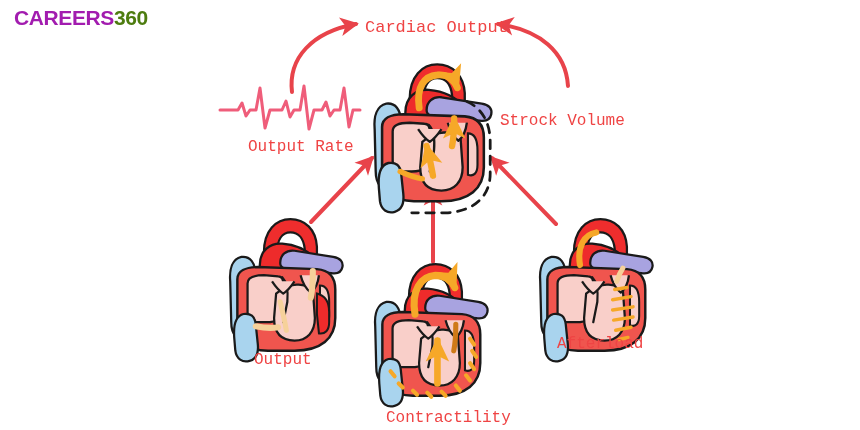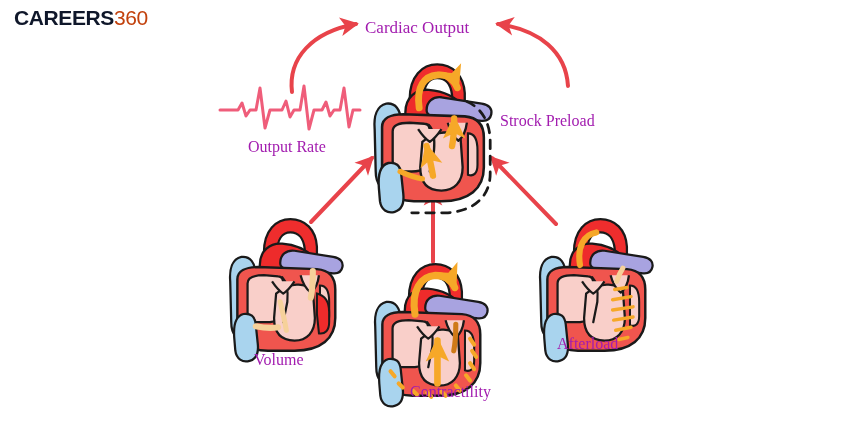--- a/index.html
+++ b/index.html
@@ -29,46 +29,46 @@
     position: absolute;
     left: 14px;
     top: 7px;
     font-family: "Liberation Sans", sans-serif;
     font-weight: bold;
     font-size: 21px;
     letter-spacing: -0.4px;
     white-space: nowrap;
     line-height: 1;
   }
-  .logo .brand-main { color: #0f172a; }
-  .logo .brand-sub  { color: #c2410c; font-weight: normal; }
+  .logo .brand-main { color: #a21caf; }
+  .logo .brand-sub  { color: #4d7c0f; font-weight: bold; }
 
   
   .label {
     position: absolute;
-    font-family: Liberation Serif, serif;
-    color: #a21caf;
+    font-family: Liberation Mono, monospace;
+    color: #ef4444;
     white-space: nowrap;
     line-height: 1;
     text-align: center;
   }
   .label-title {
     font-size: 17px;
     font-weight: normal;
   }
   .label-node {
     font-size: 16px;
     font-weight: normal;
   }
 
   #lbl-cardiac-output { left: 365px; top: 19px; }
   #lbl-strock-volume  { left: 500px; top: 113px; }
   #lbl-heart-rate     { left: 248px; top: 139px; }
   #lbl-preload        { left: 254px; top: 352px; }
-  #lbl-contractility  { left: 386px; top: 384px; margin-left: 24px; }
+  #lbl-contractility  { left: 386px; top: 410px; }
   #lbl-afterload      { left: 557px; top: 336px; }
 
   svg { display: block; }
 </style>
 </head>
 <body>
 
 <div class="logo">
   <span class="brand-main">CAREERS</span><span class="brand-sub">360</span>
 </div>
@@ -208,21 +208,21 @@
       <path d="M85 116 L100 113"></path>
       <path d="M88 125 L97 123"></path>
     </g>
 
     <path d="M86 68 C88 62 90 58 92 55" fill="none" stroke="#f6d19a" stroke-width="5" stroke-linecap="round"></path>
   </g>
 </svg>
 
 <div class="label label-title" id="lbl-cardiac-output">Cardiac Output</div>
 
-<div class="label label-node" id="lbl-strock-volume">Strock Preload</div>
+<div class="label label-node" id="lbl-strock-volume">Strock Volume</div>
 
 <div class="label label-node" id="lbl-heart-rate">Output Rate</div>
 
-<div class="label label-node" id="lbl-preload">Volume</div>
+<div class="label label-node" id="lbl-preload">Output</div>
 
 <div class="label label-node" id="lbl-contractility">Contractility</div>
 
 <div class="label label-node" id="lbl-afterload">Afterload</div>
 
 </body></html>

